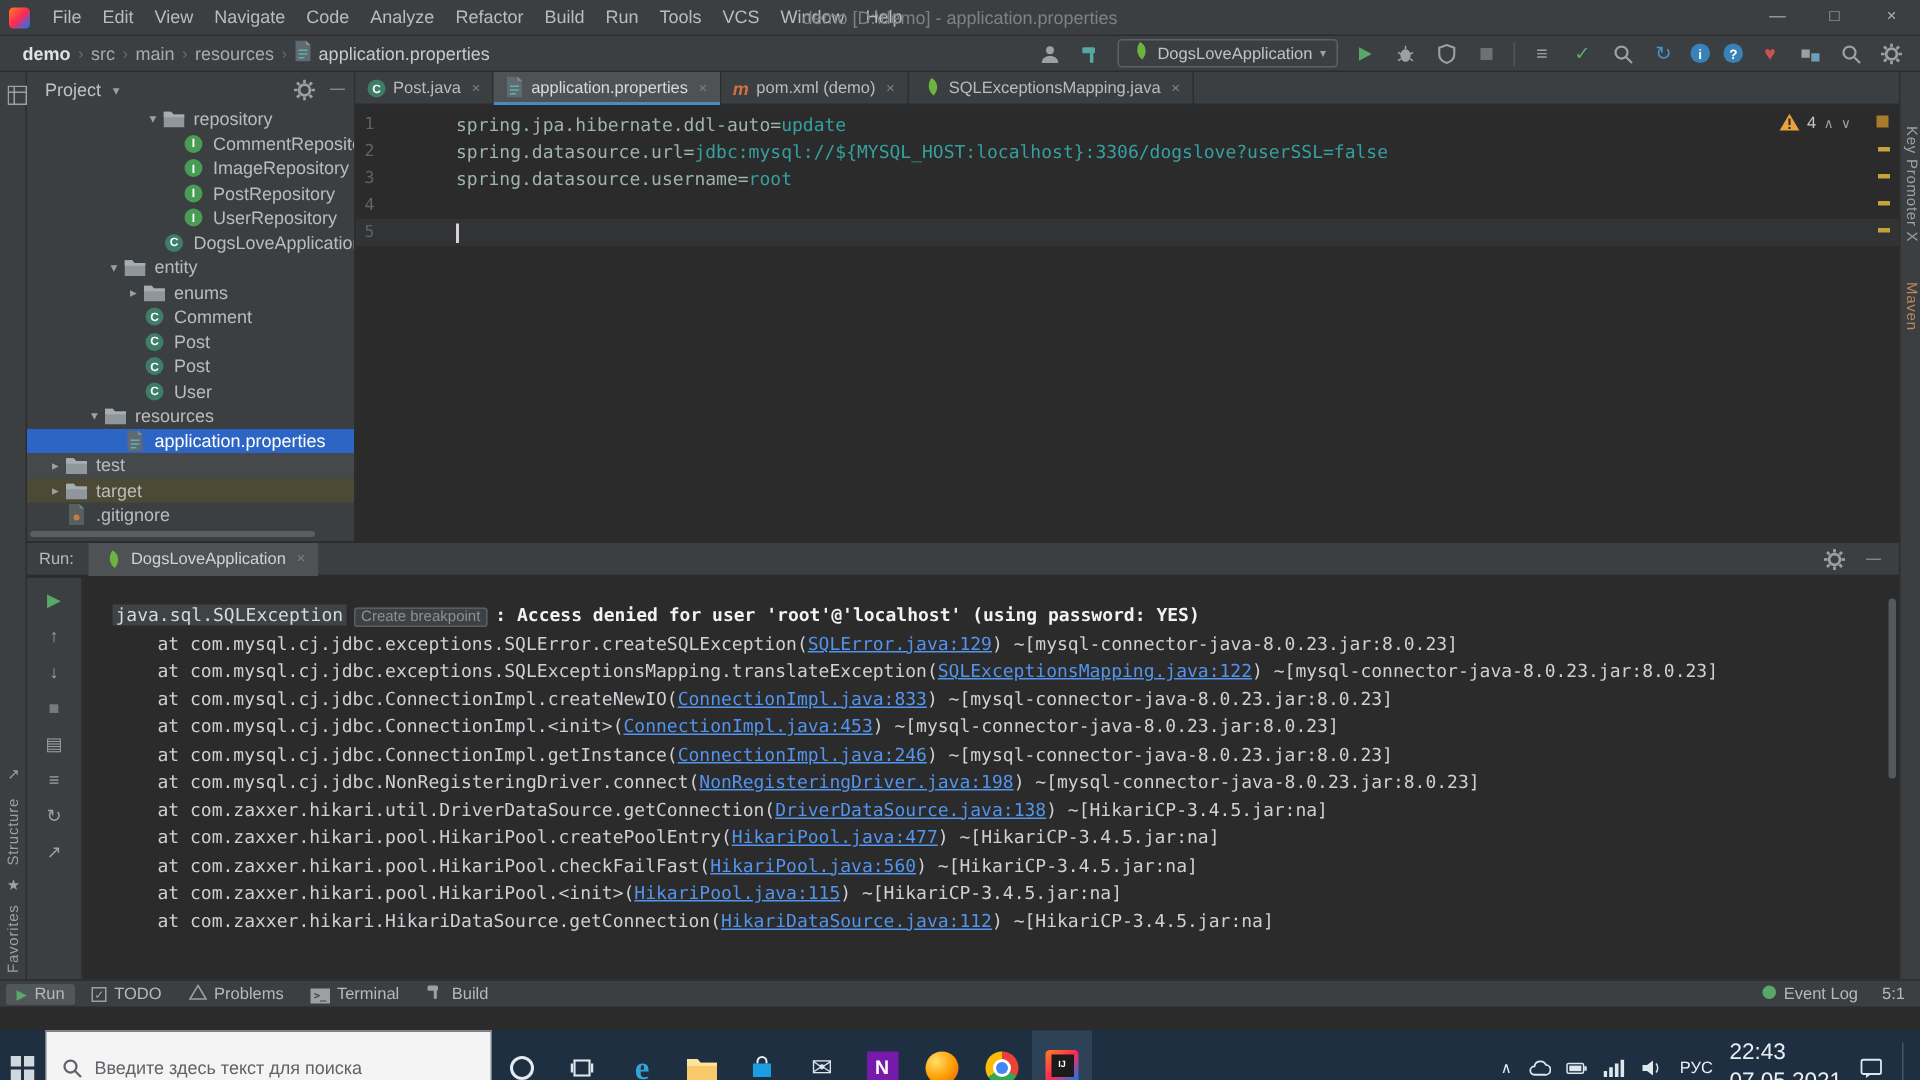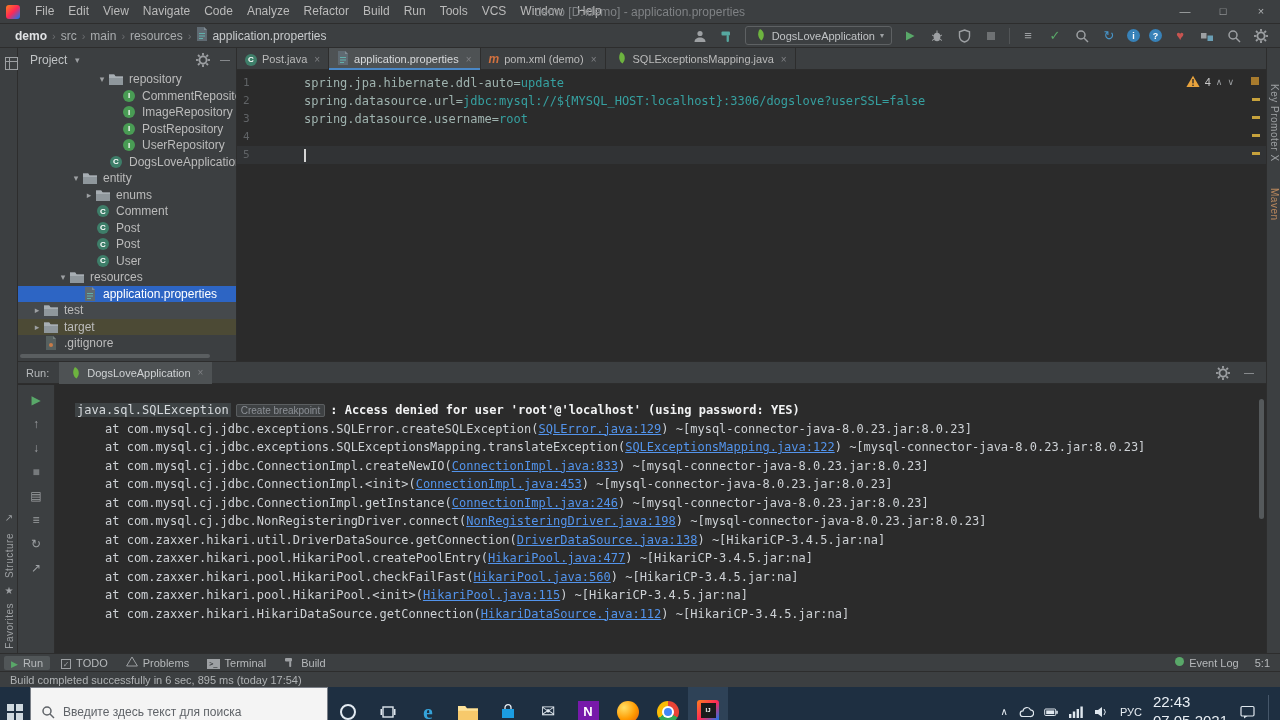--- a/index.html
+++ b/index.html
@@ -634,23 +634,20 @@
       </div>
       <div class="bt-right">
         <div style="display: flex; gap: 5px; padding-left: 12px;">
           <span style="display: inline-block; width: 9px; height: 9px; border-radius: 50%; background: rgb(89, 168, 105);"></span>
           <span>Event Log</span>
         </div>
         <span>5:1</span>
       </div>
     </div>
 
-  <div class="status-bar">
-    <span>Build completed successfully in 6 sec, 895 ms (today 17:54)</span>
-  </div>
 
   <div class="taskbar">
     <div class="tb-start" id="tbStart">
         <svg xmlns="http://www.w3.org/2000/svg" width="16" height="16" viewBox="0 0 16 16">
           <rect x="0" y="0" width="7" height="7" fill="#cfd8de"></rect>
           <rect x="9" y="0" width="7" height="7" fill="#cfd8de"></rect>
           <rect x="0" y="9" width="7" height="7" fill="#cfd8de"></rect>
           <rect x="9" y="9" width="7" height="7" fill="#cfd8de"></rect>
         </svg>
       </div>

